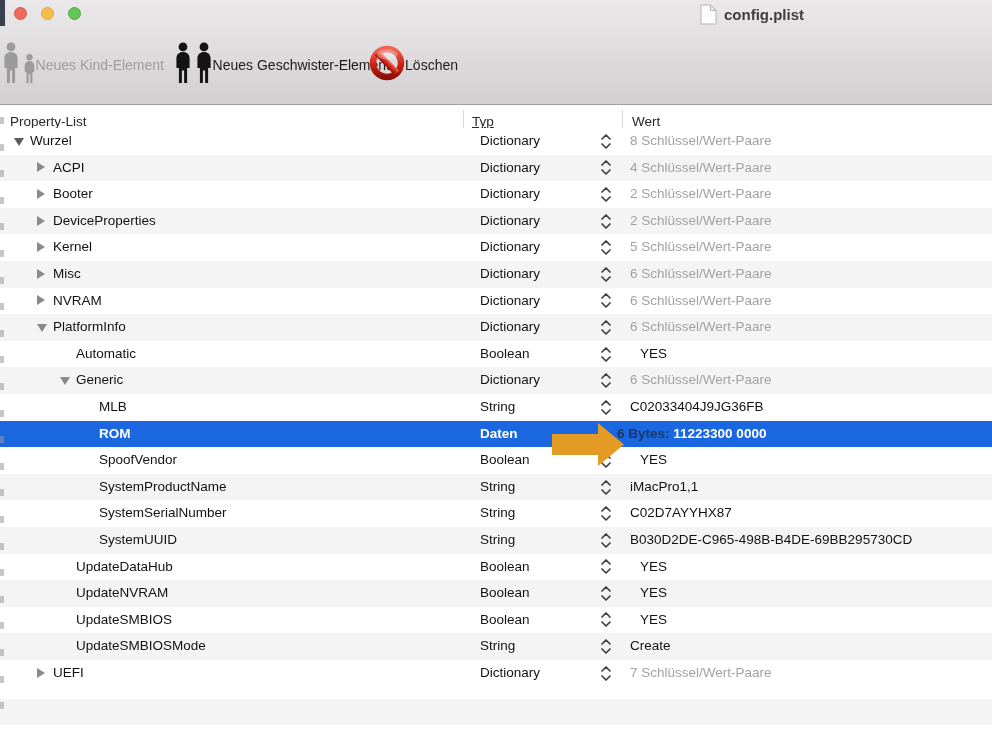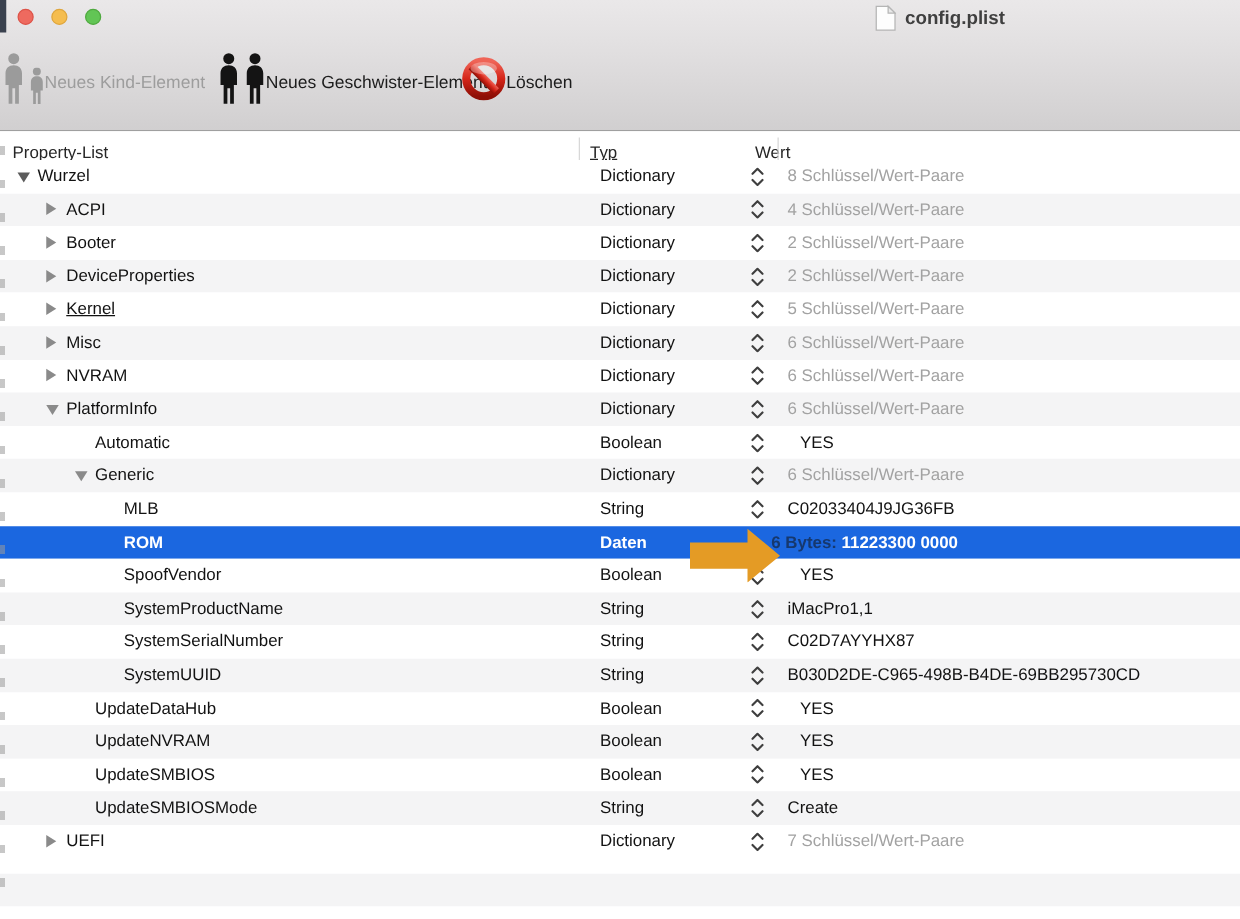--- a/index.html
+++ b/index.html
@@ -30,21 +30,21 @@
   .tbtn.b-child{left:8px;width:156px;}
   .tbtn.b-sibling{left:170px;width:220px;}
   .tbtn.b-delete{left:392px;width:66px;}
   .person-gray{fill:#9b9b9b;} .person-black{fill:#141414;}
   
   .thead{
     position:absolute;left:0;top:105px;width:992px;height:35px;box-sizing:border-box;
     background:#fff;border-bottom:1px solid #e0e0e0;
   }
   .thead .hcell{position:absolute;top:0;height:34px;line-height:34px;font-size:13.5px;color:#262626;}
-  .hc0{left:10px;} .hc1{left:472px;text-decoration:underline;} .hc2{left:604px;}
+  .hc0{left:10px;} .hc1{left:472px;text-decoration:underline;} .hc2{left:632px;}
   .hdiv{position:absolute;top:5px;height:24px;width:1px;background:#d8d8d8;}
   .hd1{left:463px;} .hd2{left:622px;}
   
   .tbody{position:absolute;left:0;top:128px;width:788px;}
   .row{position:relative;width:992px;height:26.6px;background:#fff;}
   .row.stripe{background:#f4f4f5;}
   .row.selected{background:#1b67e0;}
   .cell{position:absolute;top:0;height:26.6px;line-height:26.6px;font-size:13.5px;color:#121212;white-space:nowrap;}
   .cell.typ{left:480px;}
   .cell.wert.muted{color:#a2a2a2;}
@@ -184,21 +184,21 @@
         <span class="cell key" style="left: 53px;">DeviceProperties</span>
         <span class="cell typ">Dictionary</span>
         <span class="stepper"><svg width="12" height="15" viewBox="0 0 12 15">
             <path d="M2 5 L6 1 L10 5" fill="none" stroke="#3f3f3f" stroke-width="1.7" stroke-linecap="round" stroke-linejoin="round"></path>
             <path d="M2 10 L6 14 L10 10" fill="none" stroke="#3f3f3f" stroke-width="1.7" stroke-linecap="round" stroke-linejoin="round"></path>
           </svg></span>
         <span class="cell wert muted" style="left: 630px;">2 Schlüssel/Wert-Paare</span>
       </div>
       <div class="row">
         <span class="disc collapsed" style="left: 37px;"></span>
-        <span class="cell key" style="left: 53px; text-decoration: underline;">Kernel</span>
+        <span class="cell key" style="left: 53px;">Kernel</span>
         <span class="cell typ">Dictionary</span>
         <span class="stepper"><svg width="12" height="15" viewBox="0 0 12 15">
             <path d="M2 5 L6 1 L10 5" fill="none" stroke="#3f3f3f" stroke-width="1.7" stroke-linecap="round" stroke-linejoin="round"></path>
             <path d="M2 10 L6 14 L10 10" fill="none" stroke="#3f3f3f" stroke-width="1.7" stroke-linecap="round" stroke-linejoin="round"></path>
           </svg></span>
         <span class="cell wert muted" style="left: 630px;">5 Schlüssel/Wert-Paare</span>
       </div>
       <div class="row stripe">
         <span class="disc collapsed" style="left: 37px;"></span>
         <span class="cell key" style="left: 53px;">Misc</span>

